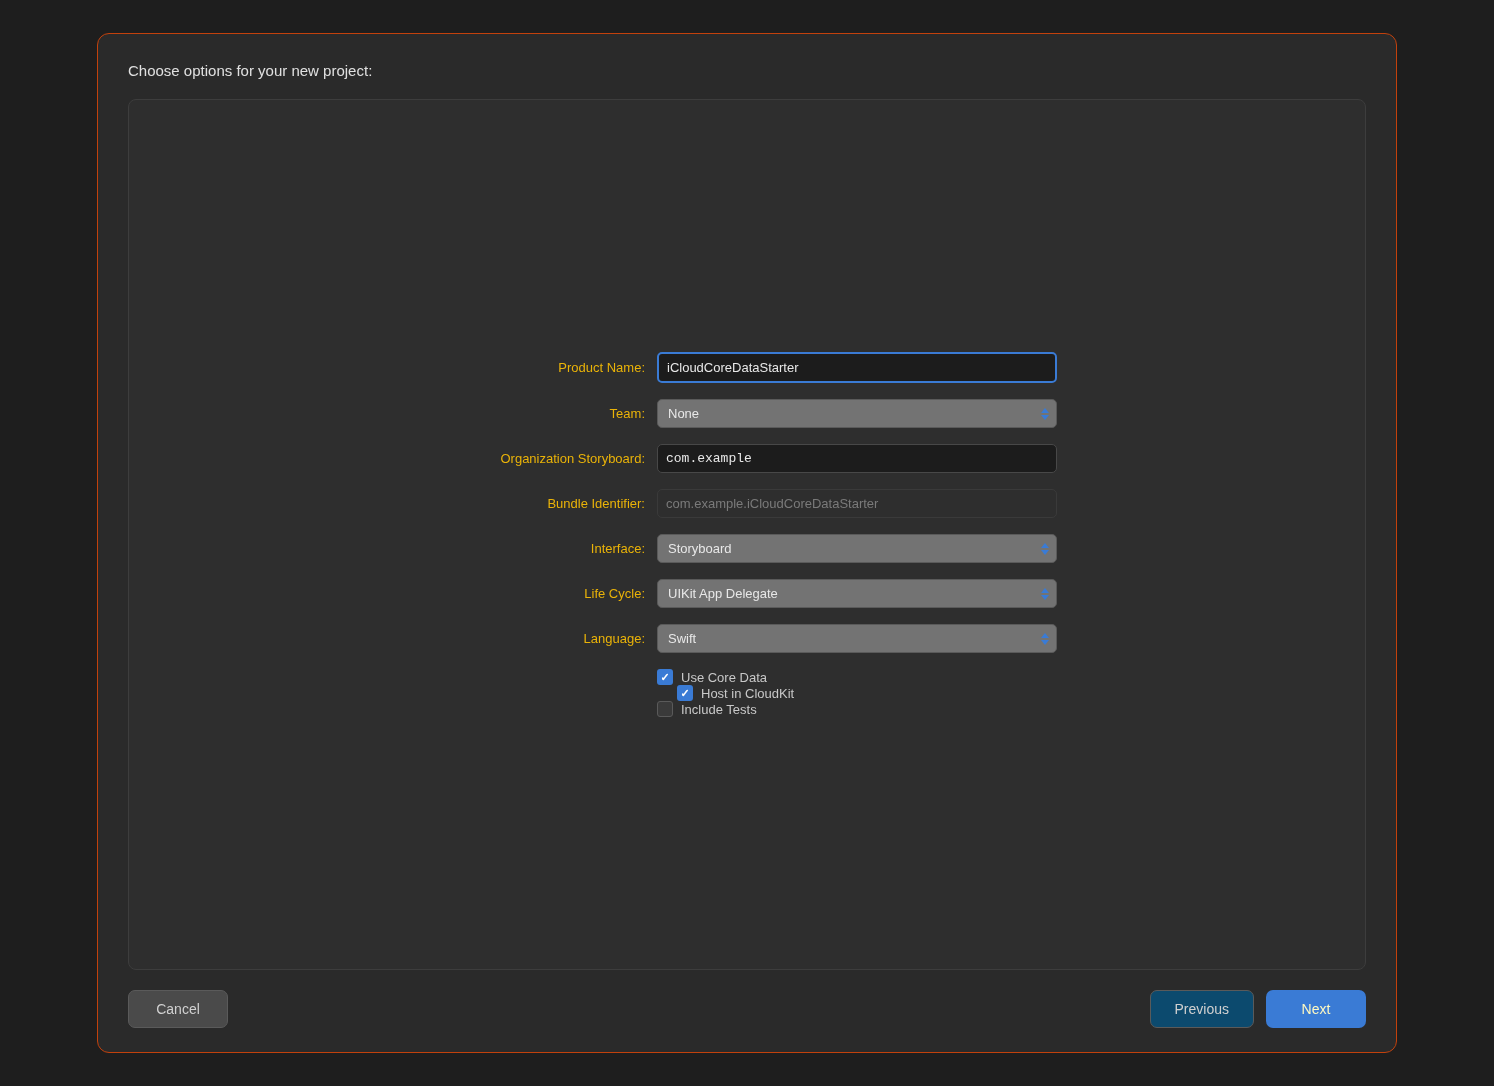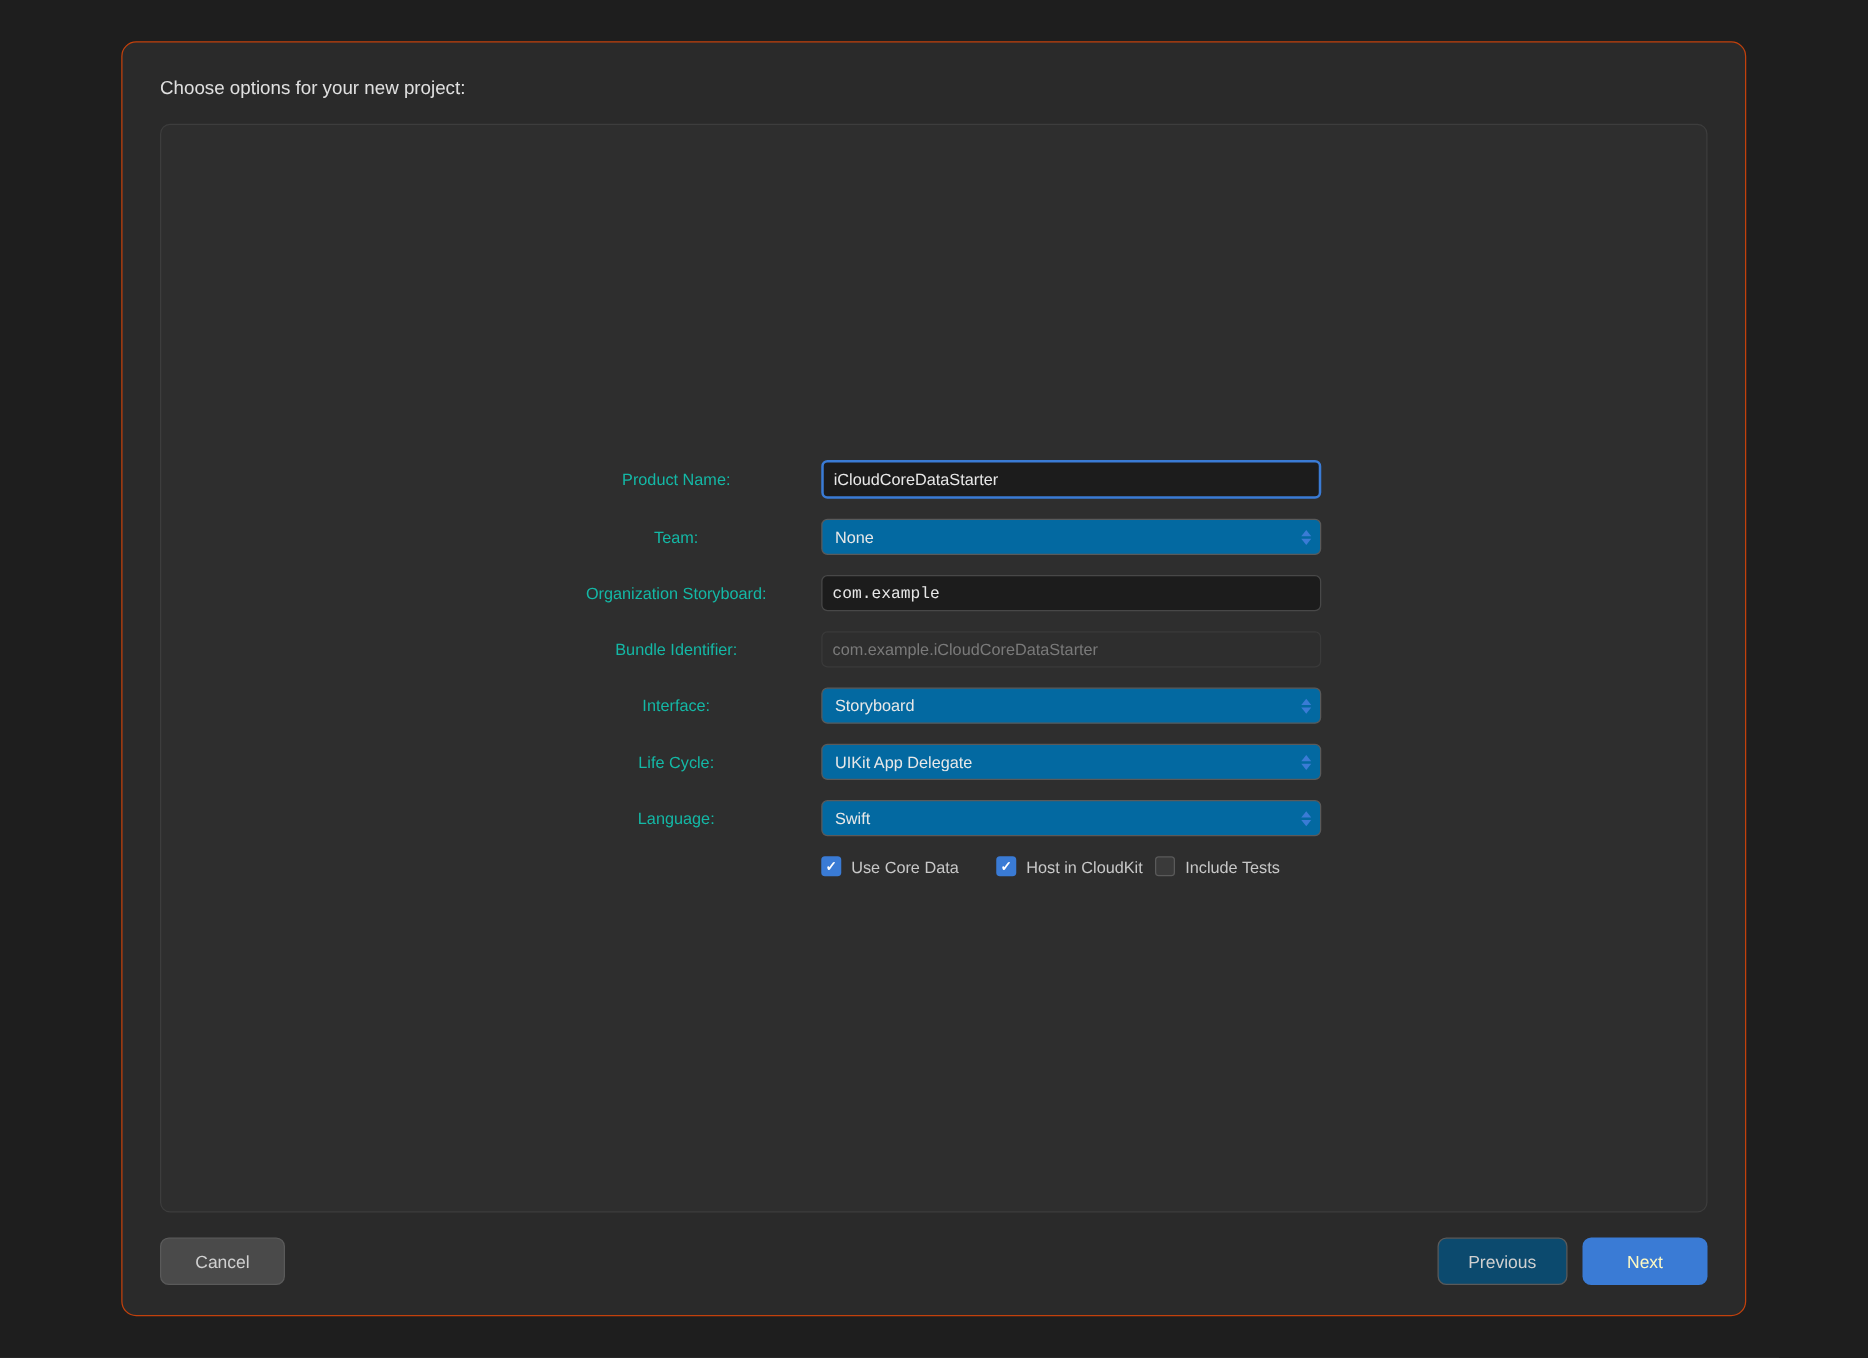--- a/index.html
+++ b/index.html
@@ -51,23 +51,23 @@
     }
 
     .form-row {
       display: flex;
       align-items: center;
       margin-bottom: 16px;
     }
 
     .form-label {
       width: 220px;
-      text-align: center;
+      text-align: right;
       padding-right: 12px;
-      color: #14b8a6;
+      color: #eab308;
       font-size: 13px;
       font-weight: 400;
       flex-shrink: 0;
     }
 
     .form-control {
       flex: 1;
     }
 
     .text-input {
@@ -105,21 +105,21 @@
       font-family: inherit;
     }
 
     .select-wrapper {
       position: relative;
       width: 100%;
     }
 
     .select-control {
       width: 100%;
-      background: #0369a1;
+      background: #737373;
       border: 1px solid #5a5a5a;
       border-radius: 5px;
       color: #e8e8e8;
       font-size: 13px;
       padding: 6px 30px 6px 10px;
       outline: none;
       appearance: none;
       -webkit-appearance: none;
       cursor: pointer;
       font-family: inherit;
@@ -150,22 +150,21 @@
       height: 0;
       border-left: 4px solid transparent;
       border-right: 4px solid transparent;
       border-top: 5px solid #3a7bd5;
     }
 
     .checkboxes-area {
       margin-top: 8px;
       padding-left: 220px;
       display: flex;
-      flex-direction: row;
-      gap: 10px;
+      flex-direction: column;
     }
 
     .checkbox-row {
       display: flex;
       align-items: center;
       gap: 8px;
     }
 
     .checkbox-row.indented {
       padding-left: 20px;

